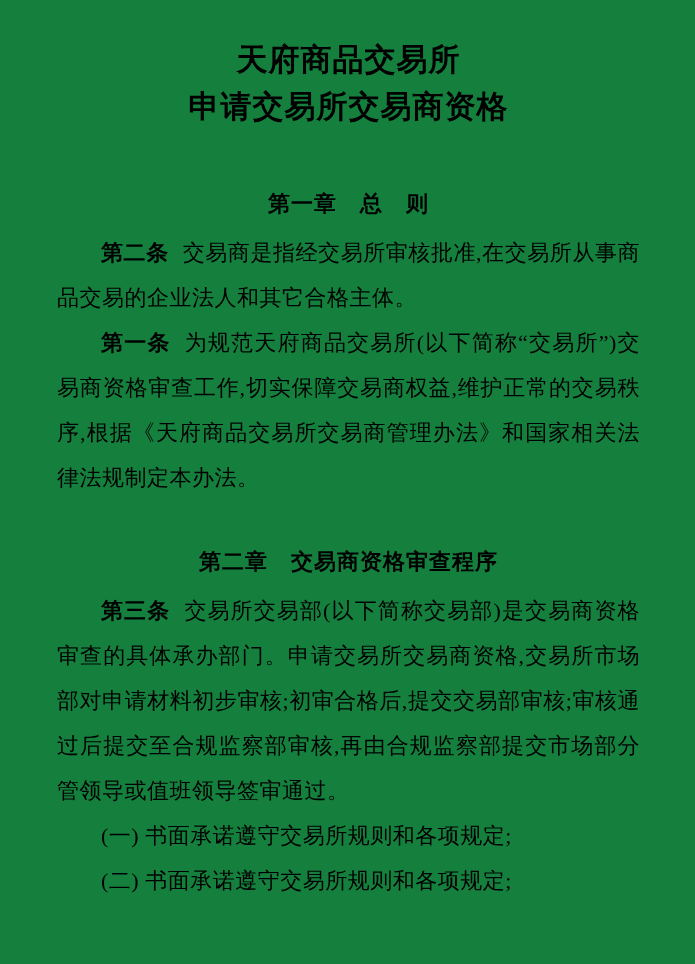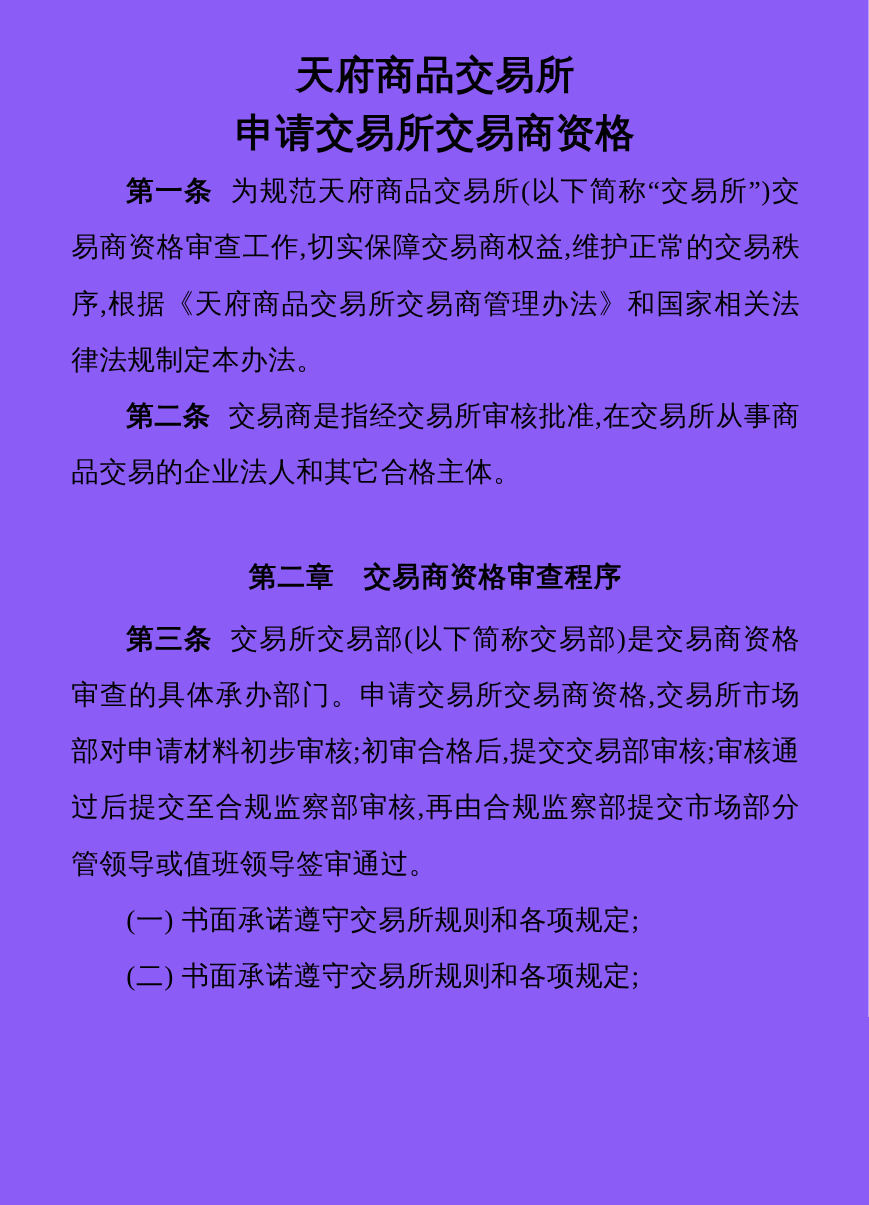--- a/index.html
+++ b/index.html
@@ -5,21 +5,21 @@
   html, body {
     margin: 0;
     padding: 0;
     background: #ffffff;
   }
   .page {
     position: relative;
     width: 695px;
     height: 964px;
     box-sizing: border-box;
-    background: #8b5cf6;
+    background: #15803d;
     color: #000000;
     padding: 36px 55px 0 57px;
     overflow: hidden;
     font-family: "Liberation Serif", "DejaVu Serif", serif;
   }
   .doc-title {
     margin: 0;
     text-align: center;
     font-size: 31px;
     line-height: 47px;
@@ -64,24 +64,25 @@
 </head>
 <body>
 
 <div class="page">
 
   <h1 class="doc-title">
     <span class="title-line">天府商品交易所</span>
     <span class="title-line">申请交易所交易商资格</span>
   </h1>
 
+  <h2 class="chapter-heading">第一章　总　则</h2>
 
   <div class="body-text">
+    <p class="article"><span class="article-label">第二条</span><span class="article-text">交易商是指经交易所审核批准,在交易所从事商品交易的企业法人和其它合格主体。</span></p>
     <p class="article"><span class="article-label">第一条</span><span class="article-text">为规范天府商品交易所(以下简称“交易所”)交易商资格审查工作,切实保障交易商权益,维护正常的交易秩序,根据《天府商品交易所交易商管理办法》和国家相关法律法规制定本办法。</span></p>
-    <p class="article"><span class="article-label">第二条</span><span class="article-text">交易商是指经交易所审核批准,在交易所从事商品交易的企业法人和其它合格主体。</span></p>
   </div>
 
   <h2 class="chapter-heading second">第二章　交易商资格审查程序</h2>
 
   <div class="body-text">
     <p class="article"><span class="article-label">第三条</span><span class="article-text">交易所交易部(以下简称交易部)是交易商资格审查的具体承办部门。申请交易所交易商资格,交易所市场部对申请材料初步审核;初审合格后,提交交易部审核;审核通过后提交至合规监察部审核,再由合规监察部提交市场部分管领导或值班领导签审通过。</span></p>
     <p class="list-item">(一) 书面承诺遵守交易所规则和各项规定;</p>
     <p class="list-item">(二) 书面承诺遵守交易所规则和各项规定;</p>
   </div>
 

